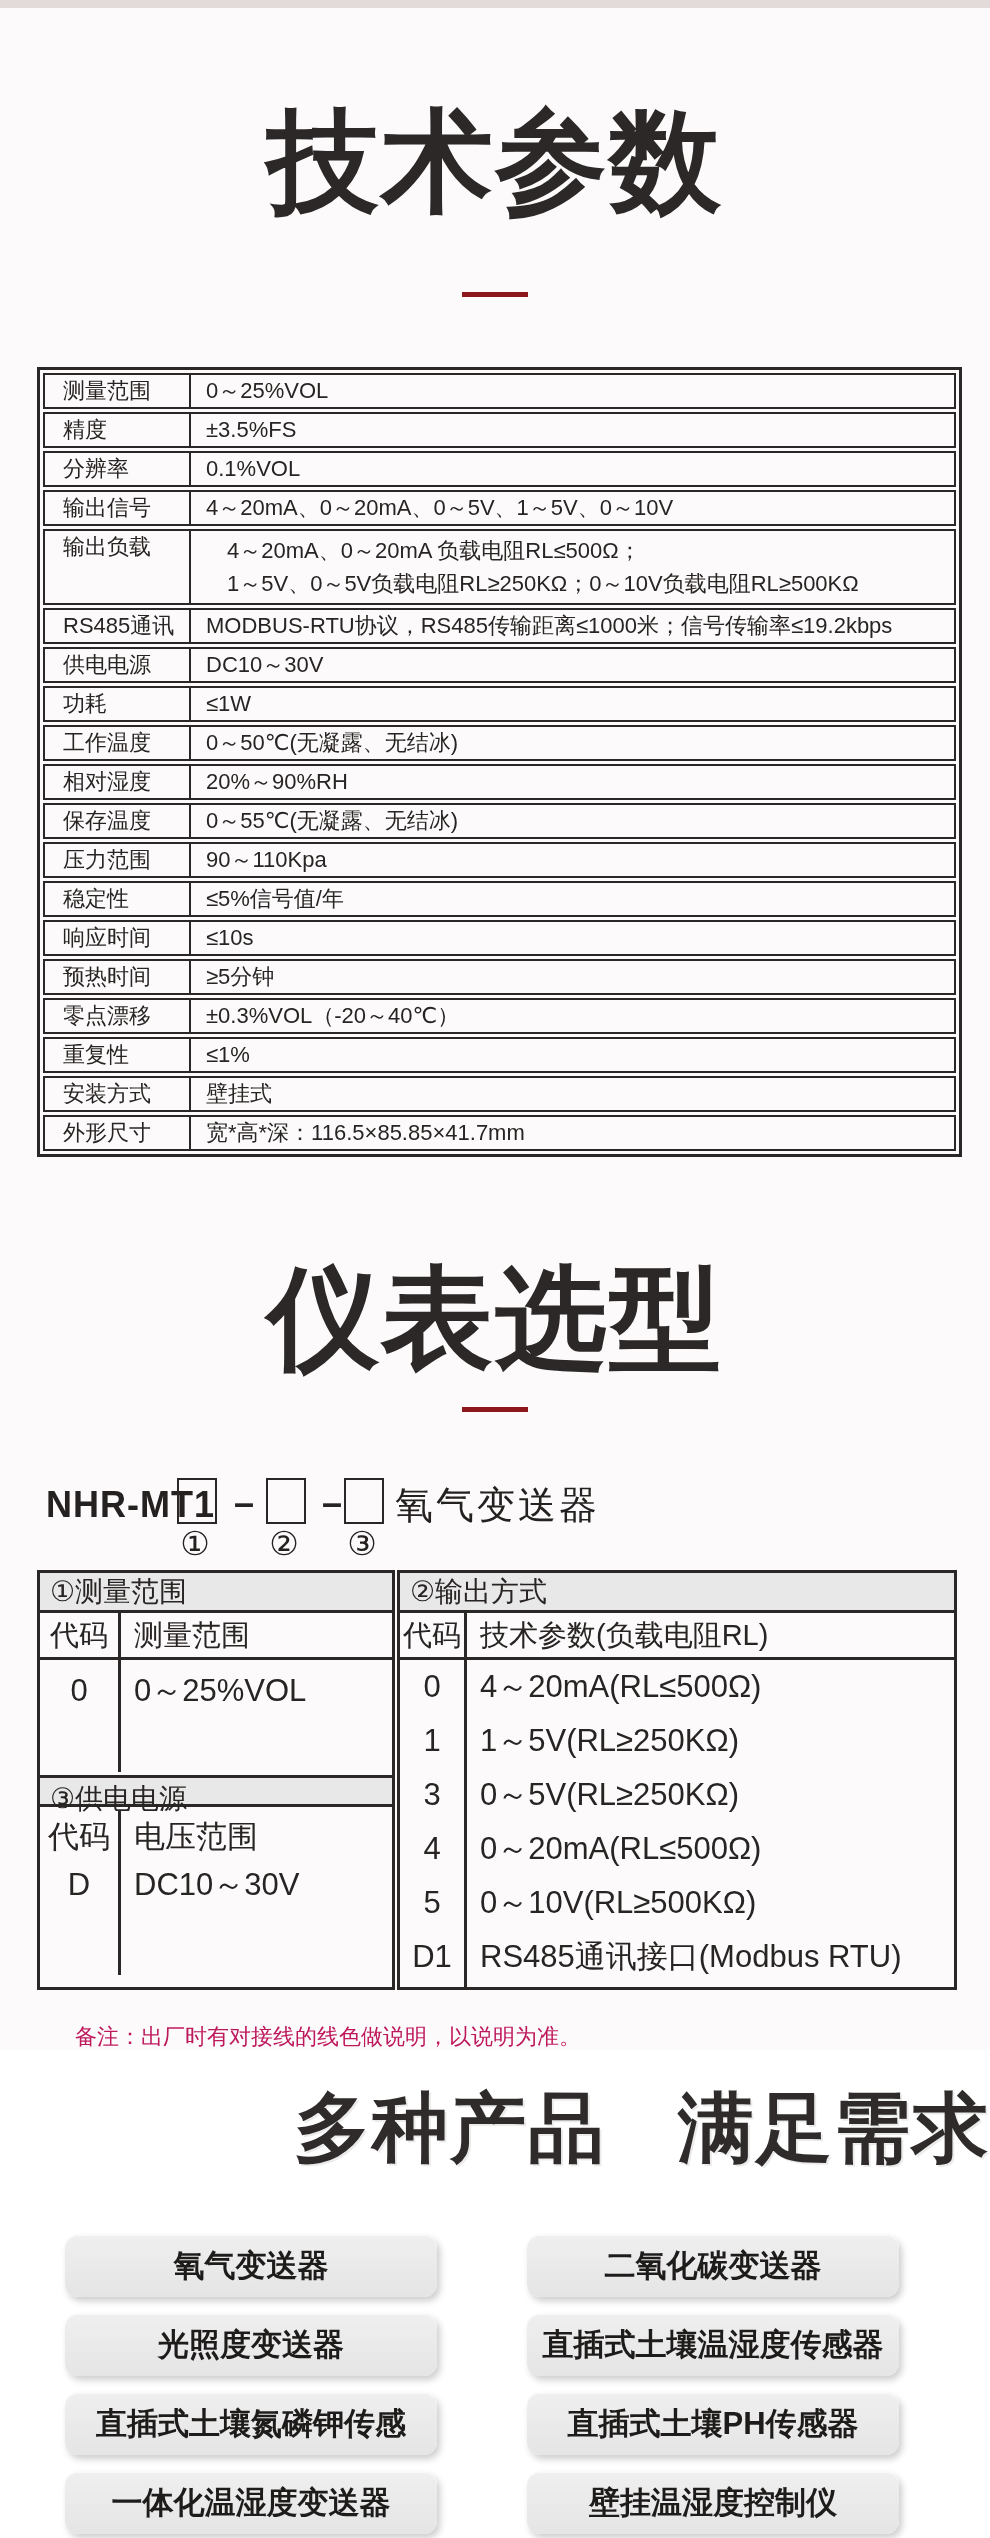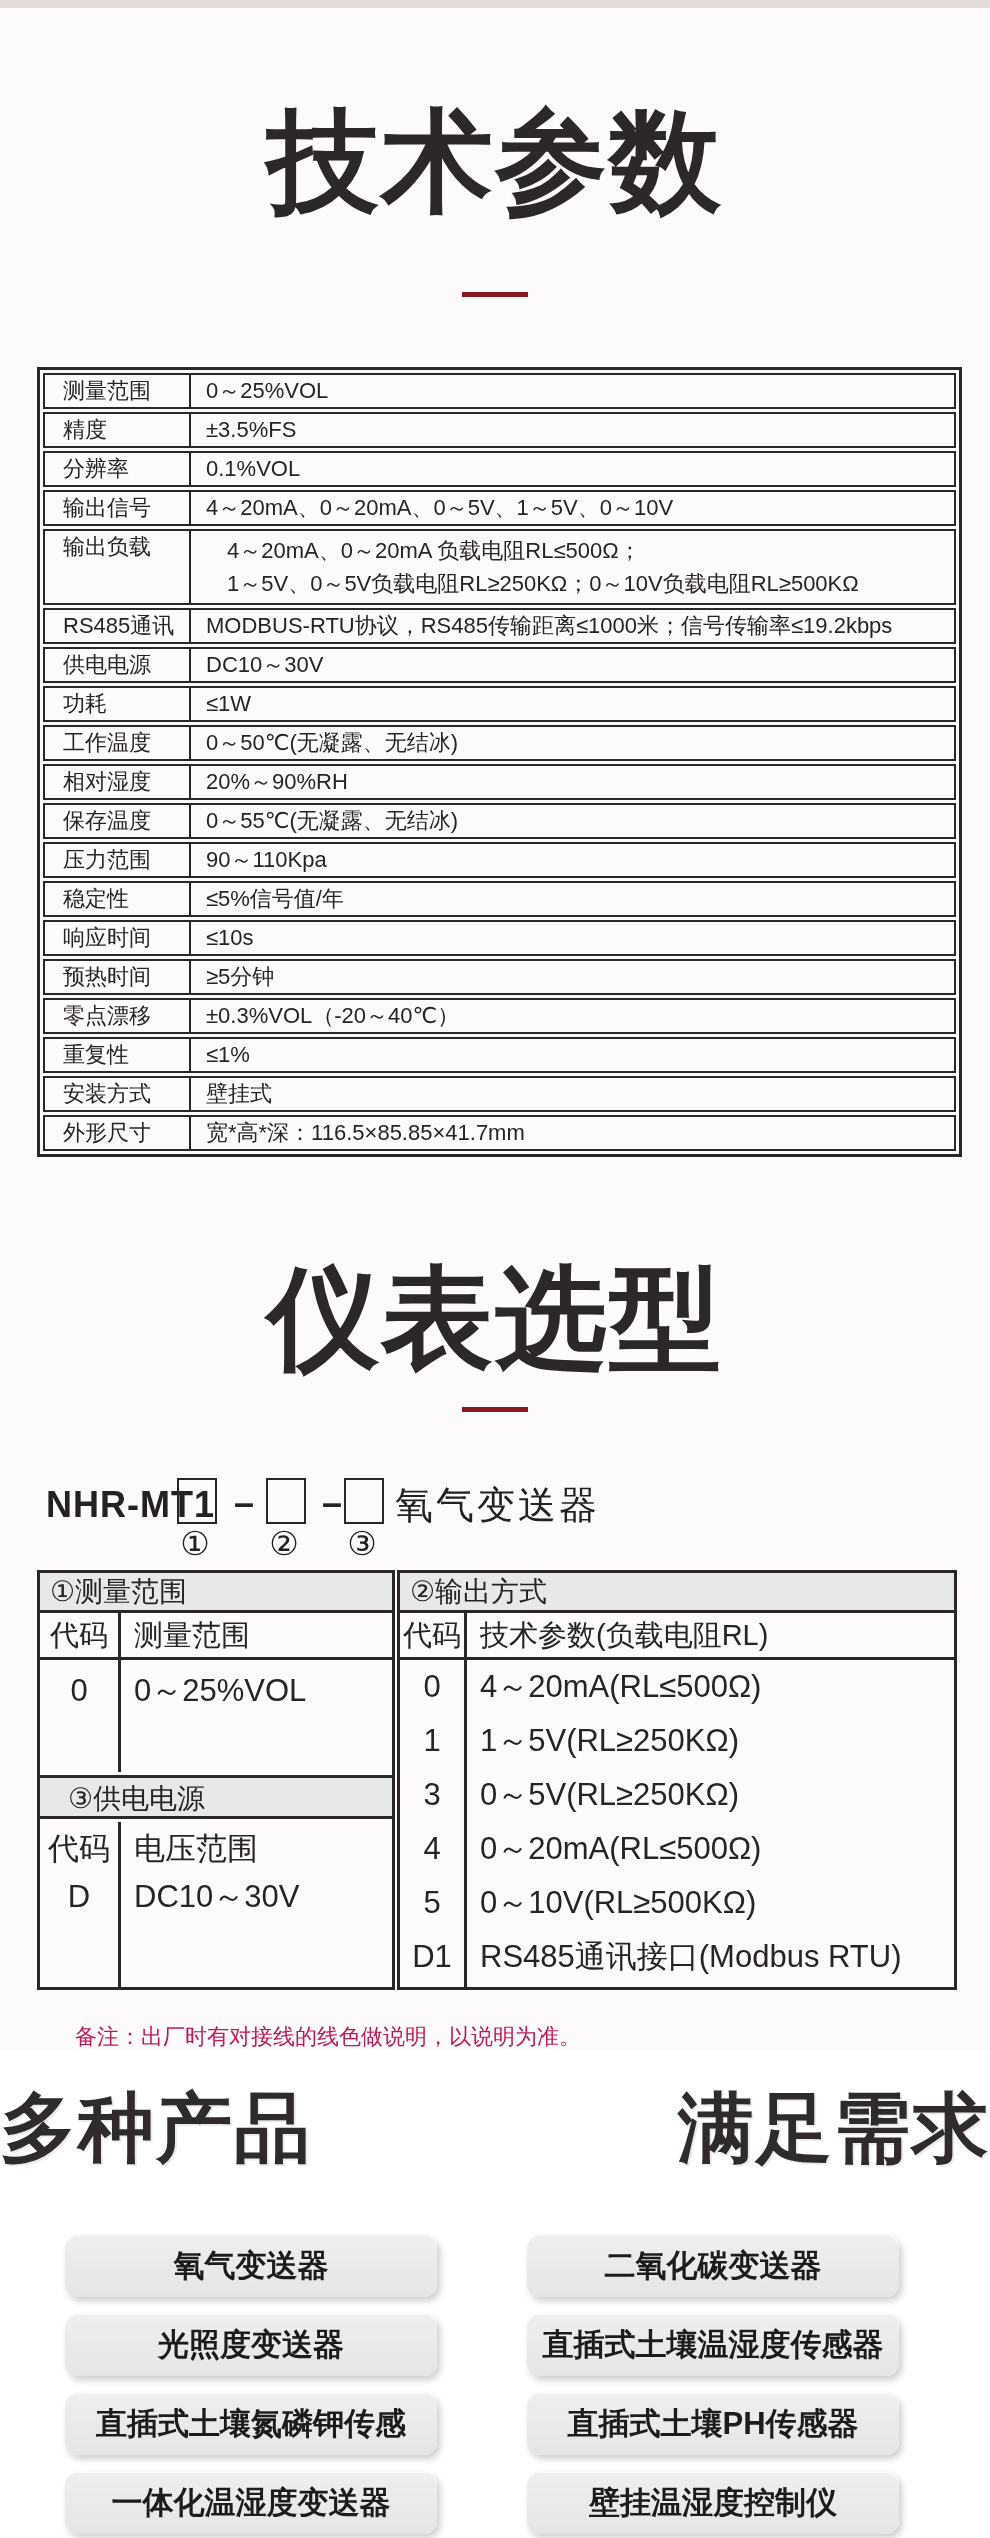--- a/index.html
+++ b/index.html
@@ -38,30 +38,30 @@
   .left .code-cell{width:81px;flex:0 0 81px;}
   .right .code-cell{width:67px;flex:0 0 67px;}
   .sel-sub .head-cell{flex:1;line-height:44px;font-size:29px;padding-left:13px;}
   .sel-body{display:flex;box-sizing:border-box;}
   .sel-body .codes{border-right:3px solid #2b2726;text-align:center;box-sizing:border-box;}
   .left .codes{width:81px;flex:0 0 81px;}
   .right .codes{width:67px;flex:0 0 67px;}
   .sel-body .descs{flex:1;padding-left:13px;}
   .sel-body.up{height:112px;}
   .sel-body.up div{line-height:46px;font-size:31px;padding-top:4px;}
-  .mid-header{margin:3px 0;border-top:3px solid #2b2726;border-bottom:3px solid #2b2726;background:#e9e8e8;height:44px;line-height:42px;padding-left:28px;font-size:28px;box-sizing:border-box;}
+  .mid-header{margin:3px 0;border-top:3px solid #2b2726;border-bottom:3px solid #2b2726;background:#e9e8e8;height:32px;line-height:42px;padding-left:10px;font-size:28px;box-sizing:border-box;}
   .sel-body.low{height:165px;}
   .sel-body.low div{line-height:46px;font-size:31px;padding-top:2px;}
   .sel-body.rtall{height:327px;}
   .sel-body.rtall div{line-height:54px;font-size:31px;}
   
   .note{margin:34px 12px 0 75px;font-size:22px;line-height:26px;color:#be185d;}
   
   .sec2{background:#ffffff;min-height:560px;padding-top:28px;box-sizing:border-box;}
-  .sec2-heading{display:flex;justify-content:space-between;gap:72px;font-size:76px;font-weight:900;color:#2e2b2a;letter-spacing:2px;text-shadow:2px 2px 0 rgba(0,0,0,0.08);}
+  .sec2-heading{display:flex;justify-content:flex-end;gap:72px;font-size:76px;font-weight:900;color:#2e2b2a;letter-spacing:2px;text-shadow:2px 2px 0 rgba(0,0,0,0.08);}
   .prod-grid{margin:54px 0 0 65px;display:grid;grid-template-columns:372px 372px;column-gap:90px;row-gap:17px;width:834px;}
   .prod-btn{height:62px;border-radius:13px;background:linear-gradient(180deg,#f0efef,#e6e5e5);box-shadow:3px 4px 7px rgba(0,0,0,0.2),inset 0 1px 0 #f9f9f9;display:flex;align-items:center;justify-content:center;font-size:31px;font-weight:700;color:#1e1c1b;cursor:pointer;}
 </style>
 </head>
 <body>
 
 <div class="page">
   <div class="topbar"></div>
 
   <h1 class="big-title">技术参数</h1>

